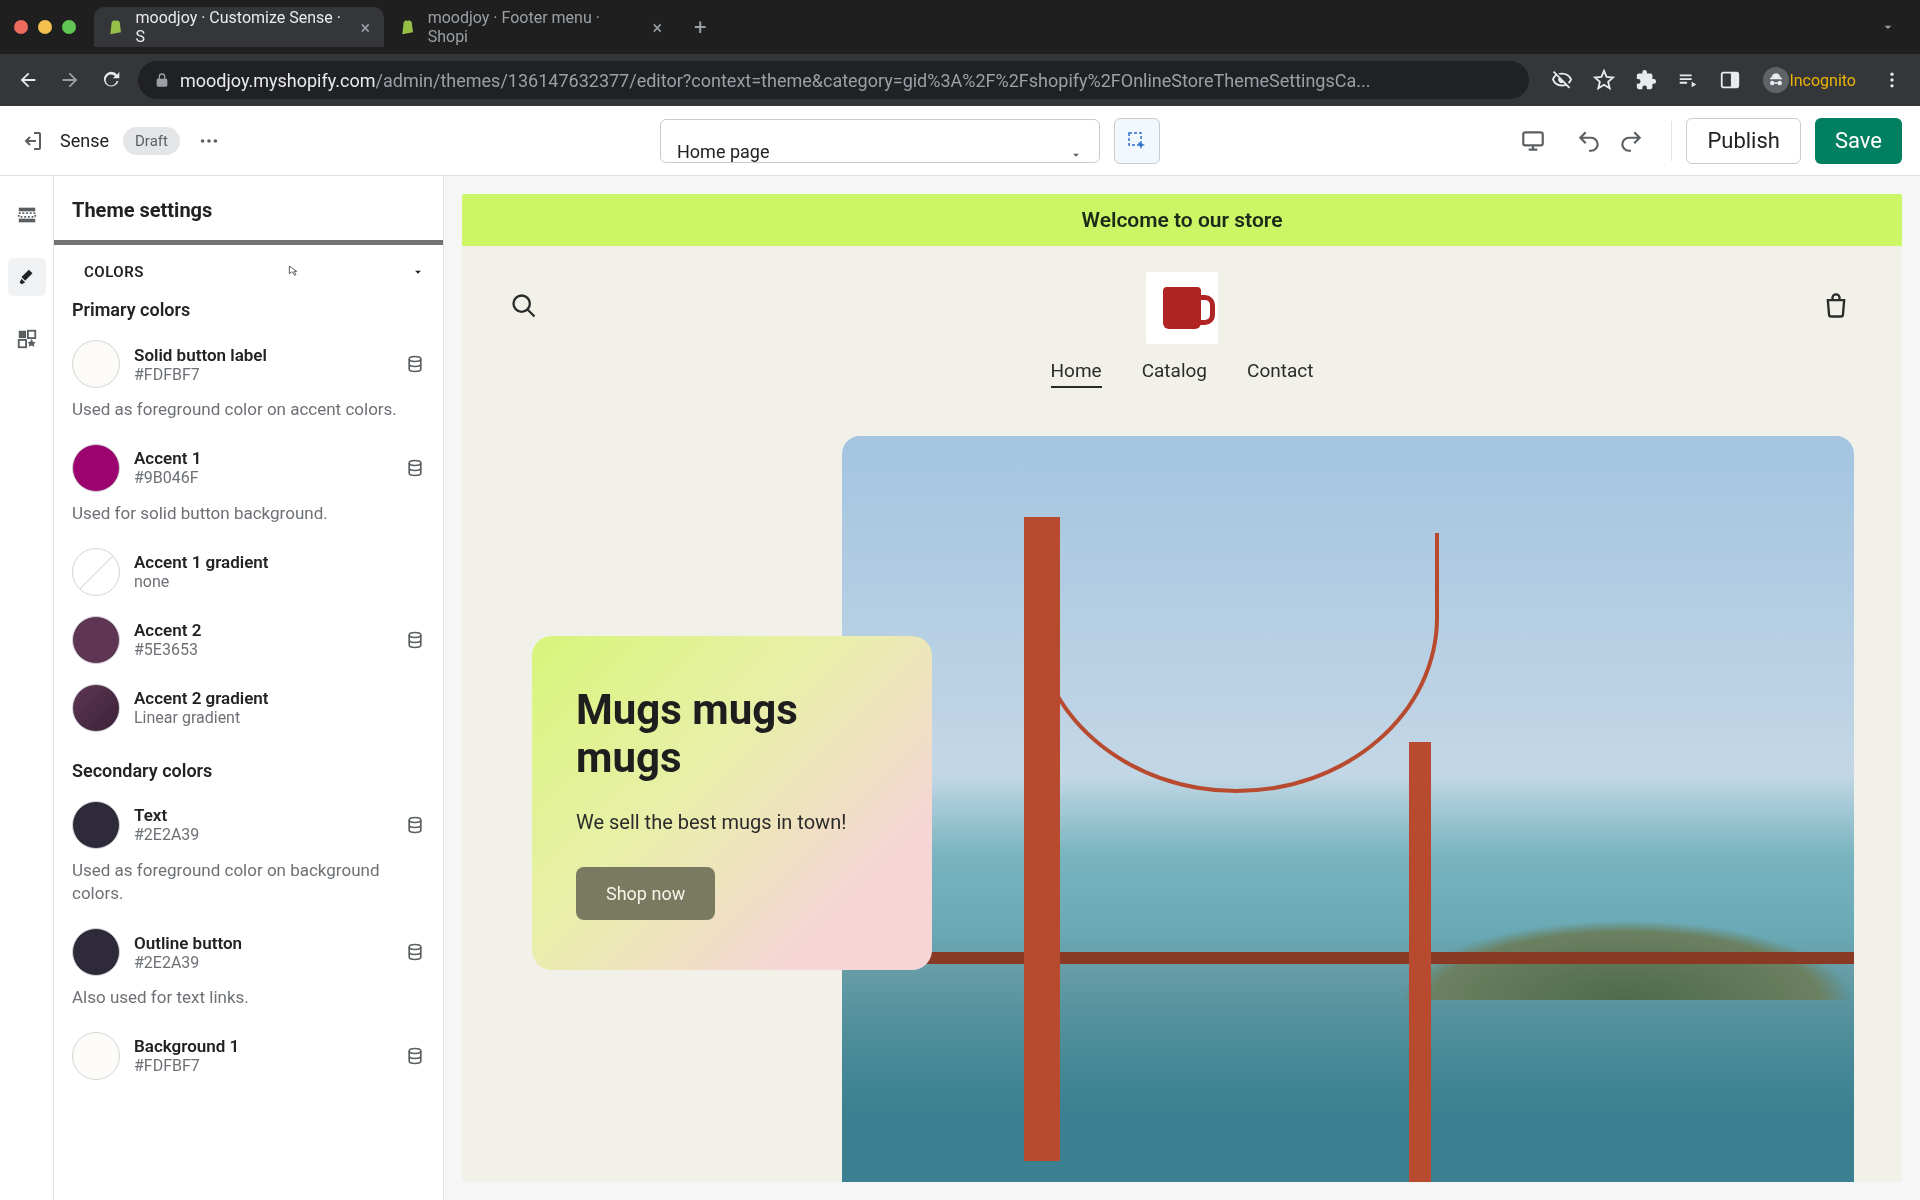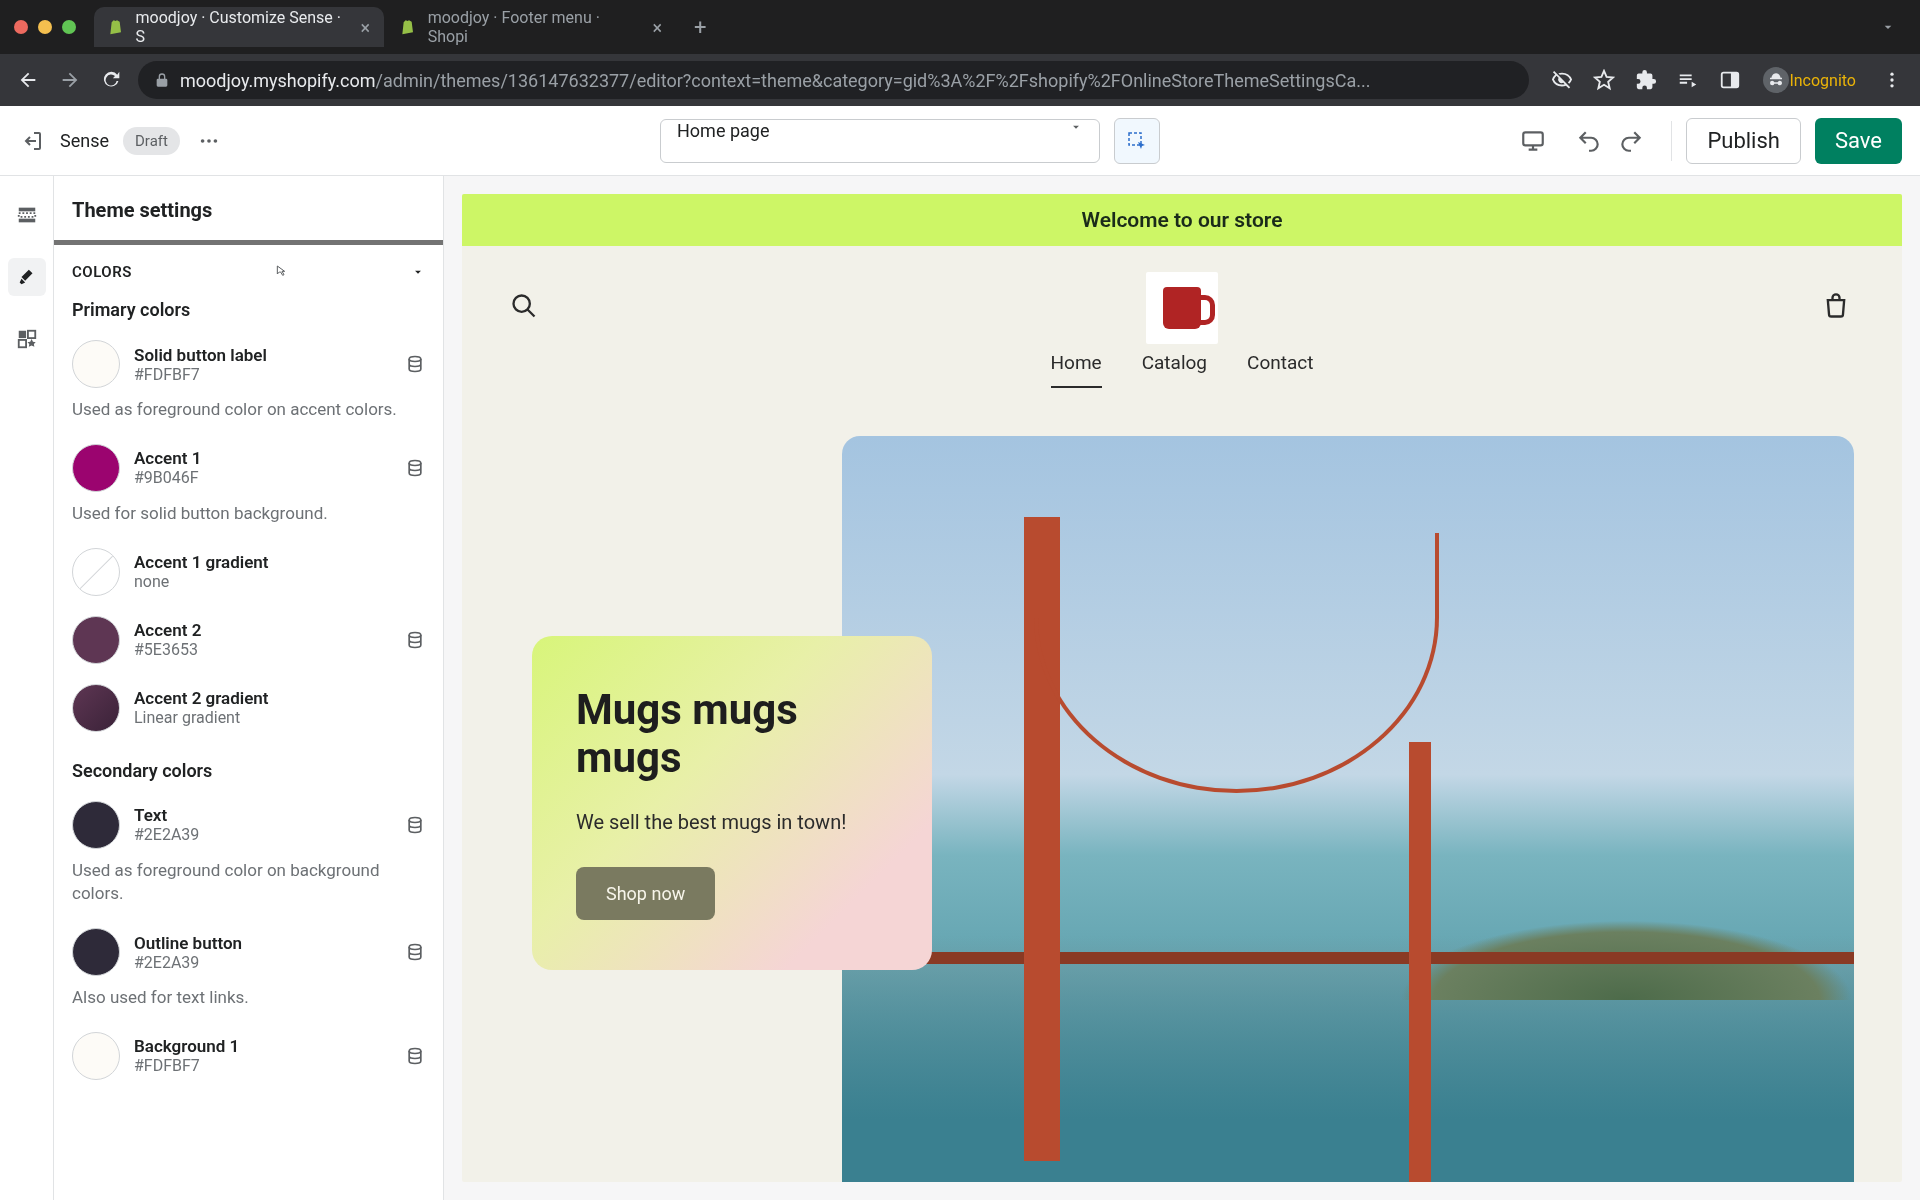--- a/index.html
+++ b/index.html
@@ -34,40 +34,40 @@
 
 
 .app-bar { height: 70px; border-bottom: 1px solid #e1e3e5; display: flex; align-items: center; padding: 0 18px; gap: 14px; background: #fff; }
 .app-bar-left { display: flex; align-items: center; gap: 14px; width: 380px; }
 .exit-icon { width: 28px; height: 28px; display: flex; align-items: center; justify-content: center; cursor: pointer; }
 .theme-name { font-size: 18px; color: #202223; }
 .draft-badge { background: #e4e5e7; color: #5c5f62; font-size: 15px; padding: 5px 12px; border-radius: 14px; }
 .more-icon { width: 30px; height: 30px; display: flex; align-items: center; justify-content: center; cursor: pointer; color: #5c5f62; }
 
 .app-bar-center { flex: 1; display: flex; justify-content: center; align-items: center; gap: 14px; }
-.page-select { width: 440px; height: 44px; border: 1px solid #c9cccf; border-radius: 6px; display: flex; align-items: flex-start; padding: 0 16px; font-size: 18px; color: #202223; cursor: pointer; justify-content: space-between; }
+.page-select { width: 440px; height: 44px; border: 1px solid #c9cccf; border-radius: 6px; display: flex; align-items: flex-end; padding: 0 16px; font-size: 18px; color: #202223; cursor: pointer; justify-content: space-between; }
 .inspector-btn { width: 46px; height: 46px; border: 1px solid #c9cccf; border-radius: 6px; background: #f1f8fe; display: flex; align-items: center; justify-content: center; cursor: pointer; }
 
 .app-bar-right { display: flex; align-items: center; gap: 14px; width: 480px; justify-content: flex-end; }
 .device-icon { width: 32px; height: 32px; display: flex; align-items: center; justify-content: center; cursor: pointer; color: #5c5f62; }
 .undo-redo { display: flex; gap: 10px; padding: 0 10px; }
 .btn { height: 46px; border-radius: 6px; display: flex; align-items: center; padding: 0 20px; font-size: 22px; cursor: pointer; }
 .btn-outline { border: 1px solid #c9cccf; color: #202223; background: #fff; }
 .btn-primary { background: #008060; color: #fff; }
 
 
 .main { display: flex; height: calc(100% - 54px - 52px - 70px); }
 .iconbar { width: 54px; border-right: 1px solid #e1e3e5; display: flex; flex-direction: column; align-items: center; padding-top: 20px; gap: 24px; }
 .iconbar-btn { width: 38px; height: 38px; display: flex; align-items: center; justify-content: center; border-radius: 6px; cursor: pointer; color: #5c5f62; }
 .iconbar-btn.active { background: #f1f2f3; color: #202223; }
 
 .sidebar { width: 390px; border-right: 1px solid #e1e3e5; overflow-y: auto; padding-bottom: 20px; }
 .sb-title { padding: 22px 18px 18px; font-size: 20px; font-weight: 700; color: #202223; border-bottom: 5px solid #737373; }
 .sb-section { padding: 18px; border-bottom: 1px solid #e1e3e5; }
-.sb-section-head { display: flex; align-items: center; justify-content: space-between; cursor: pointer; }
+.sb-section-head { display: flex; align-items: center; justify-content: space-between; cursor: pointer; margin-left: 12px; }
 .sb-section-head .label { font-size: 15px; font-weight: 600; letter-spacing: 0.5px; color: #202223; }
 .cursor-icon { position: absolute; margin-left: 200px; color: #5c5f62; font-size: 14px; }
 
 .sb-subtitle { font-size: 18px; font-weight: 600; color: #202223; margin: 18px 18px 10px; }
 
 .color-row { display: flex; align-items: center; gap: 14px; padding: 10px 18px; cursor: pointer; }
 .color-swatch { width: 48px; height: 48px; border-radius: 50%; border: 1px solid #d2d5d8; flex-shrink: 0; }
 .swatch-none { background: #fff; position: relative; overflow: hidden; }
 .swatch-none::after { content: ""; position: absolute; width: 140%; height: 1px; background: #d2d5d8; top: 50%; left: -20%; transform: rotate(-45deg); }
 .color-info { flex: 1; }
@@ -81,21 +81,21 @@
 .preview { background: #f2f1e9; height: 100%; border-radius: 2px; overflow: hidden; position: relative; }
 
 .announce { height: 52px; background: #cdf666; display: flex; align-items: center; justify-content: center; font-size: 21px; font-weight: 600; color: #1a2b1a; }
 .store-header { height: 160px; display: flex; align-items: center; justify-content: space-between; padding: 0 48px; position: relative; flex-direction: column; }
 .store-header-row { width: 100%; display: flex; align-items: center; justify-content: space-between; padding-top: 26px; }
 .store-logo { width: 72px; height: 72px; background: #fff; border-radius: 2px; display: flex; align-items: center; justify-content: center; }
 .mug-shape { width: 38px; height: 42px; background: #b02424; border-radius: 4px 4px 6px 6px; position: relative; }
 .mug-shape::after { content: ""; position: absolute; right: -14px; top: 8px; width: 14px; height: 20px; border: 5px solid #b02424; border-left: none; border-radius: 0 10px 10px 0; }
 .store-icon { width: 32px; height: 32px; color: #2b2b2b; cursor: pointer; }
 .store-nav { display: flex; gap: 40px; padding-bottom: 18px; }
-.store-nav a { font-size: 19px; color: #2b2b2b; text-decoration: none; cursor: pointer; padding-bottom: 12px; }
+.store-nav a { font-size: 19px; color: #2b2b2b; text-decoration: none; cursor: pointer; padding-bottom: 4px; }
 .store-nav a.active { border-bottom: 2px solid #2b2b2b; }
 
 .hero { position: relative; height: calc(100% - 52px - 160px); padding: 20px 48px; }
 .hero-img { position: absolute; top: 30px; right: 48px; left: 380px; bottom: -60px; border-radius: 18px; overflow: hidden; background: linear-gradient(to bottom, #a4c4e0 0%, #c3d7e6 42%, #79b4bf 52%, #2a7a8a 100%); }
 
 
 .bridge-tower { position: absolute; background: #b84b2f; }
 .tower-left { left: 18%; top: 10%; width: 36px; height: 80%; }
 .tower-left::before, .tower-right::before { content:""; position:absolute; left:0; right:0; top:40%; height:30px; background:#b84b2f; border-top:14px solid transparent; }
 .tower-right { left: 56%; top: 38%; width: 22px; height: 55%; }

